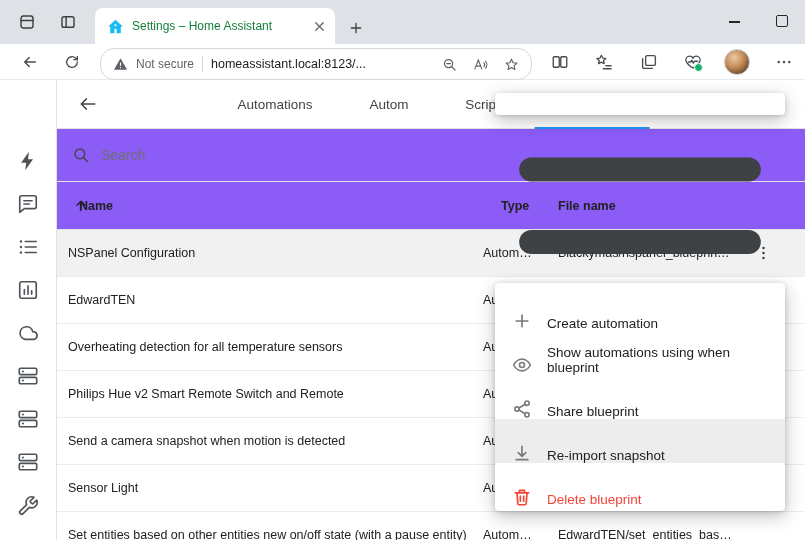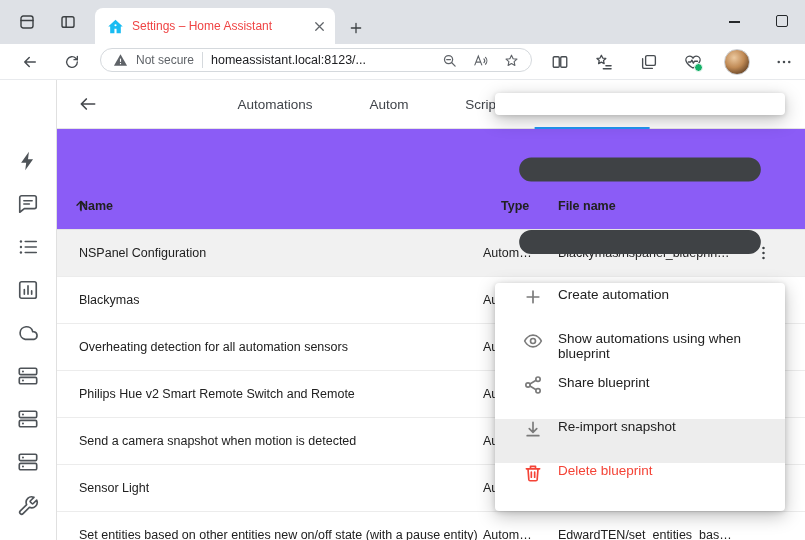--- a/index.html
+++ b/index.html
@@ -6,32 +6,32 @@
   *{margin:0;padding:0;box-sizing:border-box}
   body{font-family:"Liberation Sans",sans-serif;background:#888}
   svg{display:block}
   .screen{position:relative;width:805px;height:540px;background:#fff;overflow:hidden;margin:0 auto}
 
   
   .titlebar{position:absolute;top:0;left:0;right:0;height:44px;background:#dee1e6}
   .tb-btn{position:absolute;top:13px;width:18px;height:18px;color:#3c4043}
   .tb-btn.b1{left:18px}.tb-btn.b2{left:59px}
   .tab{position:absolute;left:95px;top:8px;width:240px;height:36px;background:#fff;border-radius:8px 8px 0 0;display:flex;align-items:center;gap:8px;padding:0 8px 0 12px}
-  .tab-title{flex:1;font-size:12px;color:#ef4444;white-space:nowrap;overflow:hidden;text-overflow:ellipsis}
+  .tab-title{flex:1;font-size:12px;color:#15803d;white-space:nowrap;overflow:hidden;text-overflow:ellipsis}
   .tab-close{width:15px;height:15px;color:#5f6368;flex:none}
   .ha-logo{width:17px;height:17px;flex:none}
   .newtab{position:absolute;left:349px;top:21px;width:14px;height:14px;color:#3c4043}
   .win-min{position:absolute;left:729px;top:21px;width:11px;height:2px;background:#25282b}
   .win-max{position:absolute;left:776px;top:15px;width:12px;height:12px;border:1.5px solid #25282b;border-radius:2px}
 
   
   .addressbar{position:absolute;top:44px;left:0;right:0;height:36px;background:#fff;border-bottom:1px solid #e8eaed}
   .nav-ic{position:absolute;top:9px;width:18px;height:18px;color:#474c51}
   .nav-ic.back{left:21px}.nav-ic.refresh{left:64px;width:16px;height:16px;top:10px}
-  .omnibox{position:absolute;left:100px;top:4px;width:432px;height:24px;border:1px solid #d5d9dd;border-radius:14px;background:#fff;display:flex;align-items:center;padding:0 12px;gap:8px}
+  .omnibox{position:absolute;left:100px;top:4px;width:432px;height:32px;border:1px solid #d5d9dd;border-radius:14px;background:#fff;display:flex;align-items:center;padding:0 12px;gap:8px}
   .sec-label{font-size:12px;color:#5f6368;white-space:nowrap}
   .om-div{width:1px;height:16px;background:#d5d9dd;flex:none}
   .url{flex:1;font-size:12.5px;color:#202124;white-space:nowrap;overflow:hidden}
   .om-ic{width:15px;height:15px;color:#5f6368;flex:none;margin-left:8px}
   .tb-right{position:absolute;top:9px;width:18px;height:18px;color:#474c51}
   .tb-right.split{left:551px}.tb-right.hub{left:595px}.tb-right.coll{left:640px}.tb-right.ess{left:684px}
   .avatar{position:absolute;left:724px;top:5px;width:26px;height:26px;border-radius:50%;
           background:radial-gradient(circle at 38% 32%,#ecc9a0 0%,#c08a55 45%,#6e4a2a 78%,#3c2c1c 100%);
           border:1px solid #c9ccd1}
   .ess-dot{position:absolute;left:694px;top:19px;width:9px;height:9px;border-radius:50%;background:#17b169;border:1.5px solid #fff}
@@ -61,29 +61,29 @@
 
   .thead{position:absolute;top:102px;left:0;right:0;height:48px;border-bottom:1px solid #e4e4e4}
   .sort-ic{position:absolute;left:16px;top:16px;width:16px;height:16px;color:#212121}
   .th{position:absolute;top:50%;transform:translateY(-50%);font-size:12.5px;font-weight:bold;color:#212121;white-space:nowrap}
   .th.c-name{left:22px}.th.c-type{left:444px}.th.c-file{left:501px}
 
   .rows{position:absolute;top:150px;left:0;right:0;bottom:0;overflow:hidden}
   .row{height:47px;border-bottom:1px solid #ececec;position:relative;background:#fff}
   .row.selected{background:#f1f1f1}
   .cell{position:absolute;top:50%;transform:translateY(-50%);font-size:12.5px;color:#212121;white-space:nowrap}
-  .cell.name{left:22px;max-width:418px;overflow:hidden;text-overflow:ellipsis}
+  .cell.name{left:11px;max-width:418px;overflow:hidden;text-overflow:ellipsis}
   .cell.type{left:426px}
   .cell.file{left:501px;max-width:200px;overflow:hidden;text-overflow:ellipsis}
   .kebab{position:absolute;left:698px;top:50%;transform:translateY(-50%);width:17px;height:17px;color:#3c4043}
 
   
   .menu{position:absolute;left:495px;top:203px;width:290px;background:#fff;border-radius:4px;padding:4px 0;z-index:20;
         box-shadow:0 5px 18px rgba(0,0,0,.25),0 1px 5px rgba(0,0,0,.15)}
-  .mi{height:44px;display:flex;align-items:flex-start;padding-left:28px;gap:15px;font-size:13.5px;color:#212121;cursor:default}
+  .mi{height:44px;display:flex;align-items:flex-end;padding-left:17px;gap:15px;font-size:13.5px;color:#212121;cursor:default}
   .mi-ic{width:20px;height:20px;color:#7a7a7a;flex:none}
   .mi.hover{background:#ededed}
   .mi.danger{color:var(--danger)}
   .mi.danger .mi-ic{color:var(--danger)}
 </style>
 </head>
 <body>
 
 <div class="screen">
 
@@ -281,20 +281,29 @@
               <path d="M20 12H4M10 18l-6-6 6-6"></path>
             </svg>
         </span>
         <span class="nav-tab t0">Automations</span>
         <span class="nav-tab t1">Autom</span>
         <span class="nav-tab t2">Scripts</span>
         <span class="nav-tab t3 active">Blueprints</span>
         <span class="help">?</span>
       </div>
 
+      <div class="searchrow">
+        <span class="search-ic">
+          <svg viewBox="0 0 24 24" fill="none" stroke="currentColor" stroke-width="2" stroke-linecap="round">
+              <circle cx="10.5" cy="10.5" r="6.5"></circle>
+              <path d="M15.3 15.3 21 21"></path>
+            </svg>
+        </span>
+        <input class="search-input" type="text" placeholder="Search" style="">
+      </div>
 
       <div class="thead">
         <span class="sort-ic">
           <svg viewBox="0 0 24 24" fill="none" stroke="currentColor" stroke-width="2" stroke-linecap="round" stroke-linejoin="round">
               <path d="M12 19V5M6 11l6-6 6 6"></path>
             </svg>
         </span>
         <span class="th c-name">Name</span>
         <span class="th c-type">Type</span>
         <span class="th c-file">File name</span>
@@ -307,26 +316,26 @@
           <span class="cell file">Blackymas/nspanel_blueprin…</span>
           <span class="kebab">
             <svg viewBox="0 0 24 24" fill="currentColor">
                 <circle cx="12" cy="5" r="1.8"></circle>
                 <circle cx="12" cy="12" r="1.8"></circle>
                 <circle cx="12" cy="19" r="1.8"></circle>
               </svg>
           </span>
         </div>
         <div class="row">
-          <span class="cell name">Blackymas</span>
+          <span class="cell name">EdwardTEN</span>
           <span class="cell type">Autom…</span>
           <span class="cell file"></span>
         </div>
         <div class="row">
-          <span class="cell name">Overheating detection for all automation sensors</span>
+          <span class="cell name">Overheating detection for all temperature sensors</span>
           <span class="cell type">Autom…</span>
           <span class="cell file"></span>
         </div>
         <div class="row">
           <span class="cell name">Philips Hue v2 Smart Remote Switch and Remote</span>
           <span class="cell type">Autom…</span>
           <span class="cell file"></span>
         </div>
         <div class="row">
           <span class="cell name">Send a camera snapshot when motion is detected</span>

